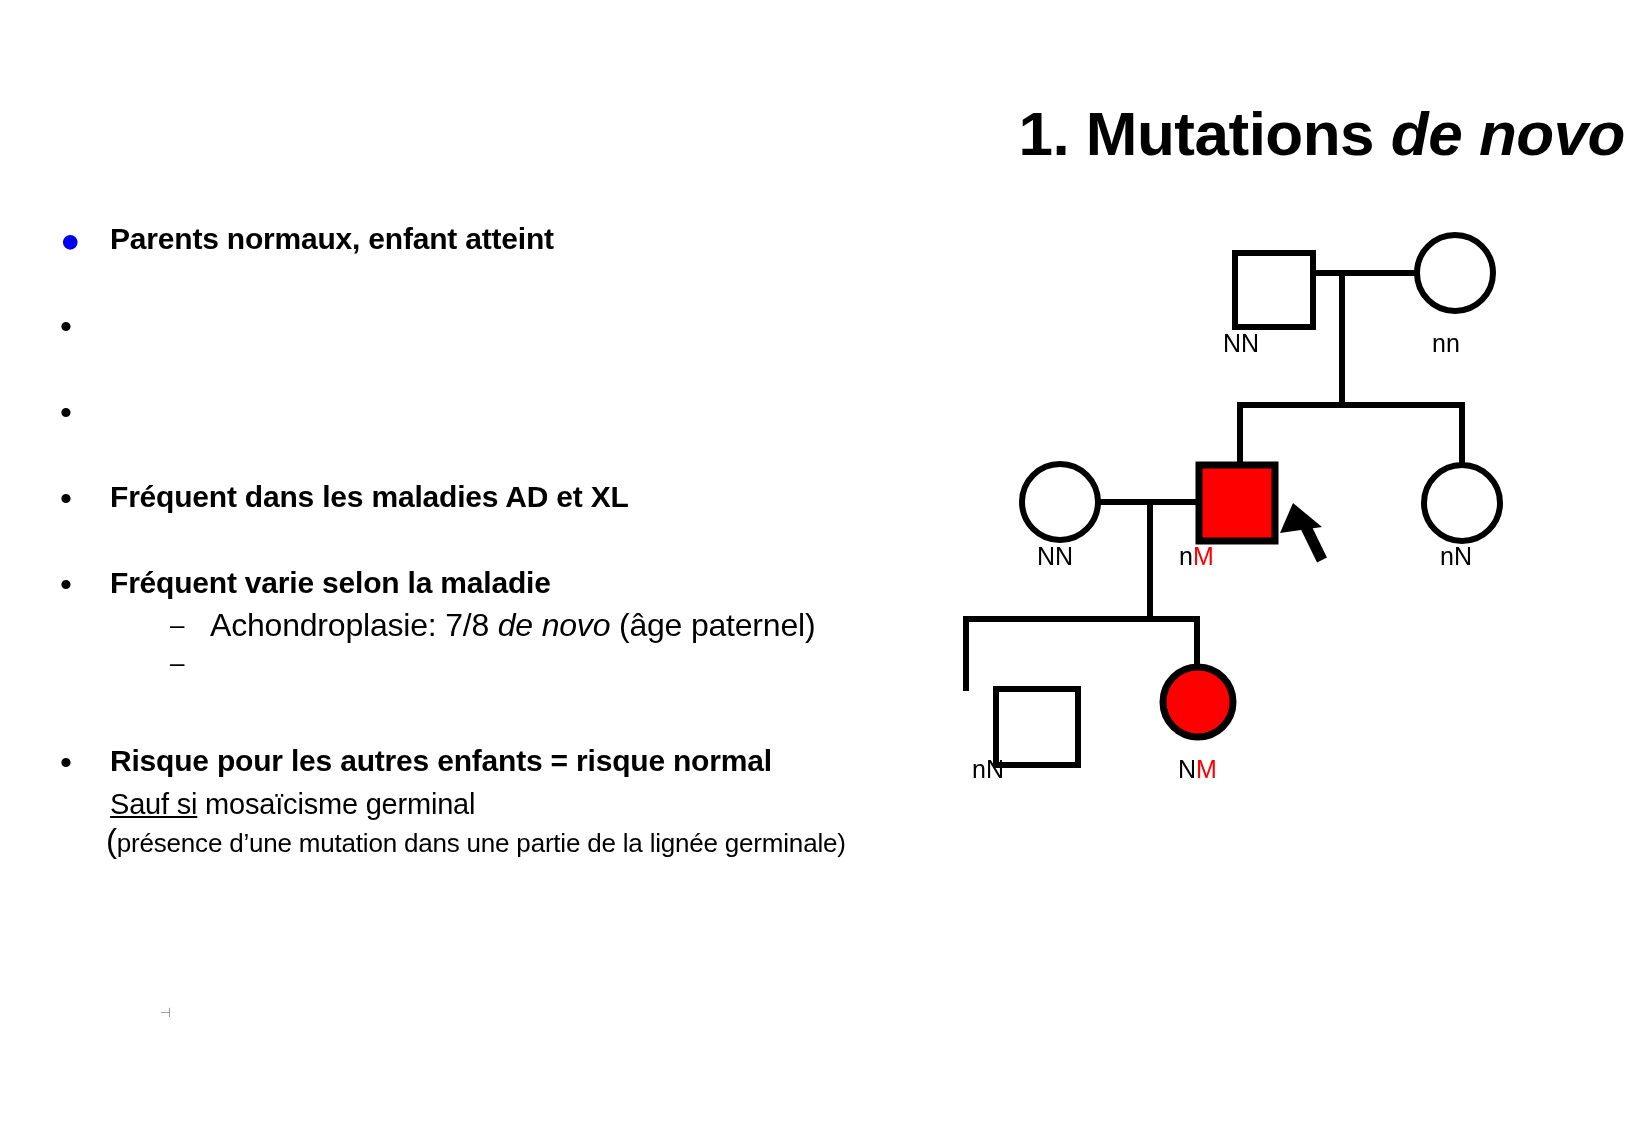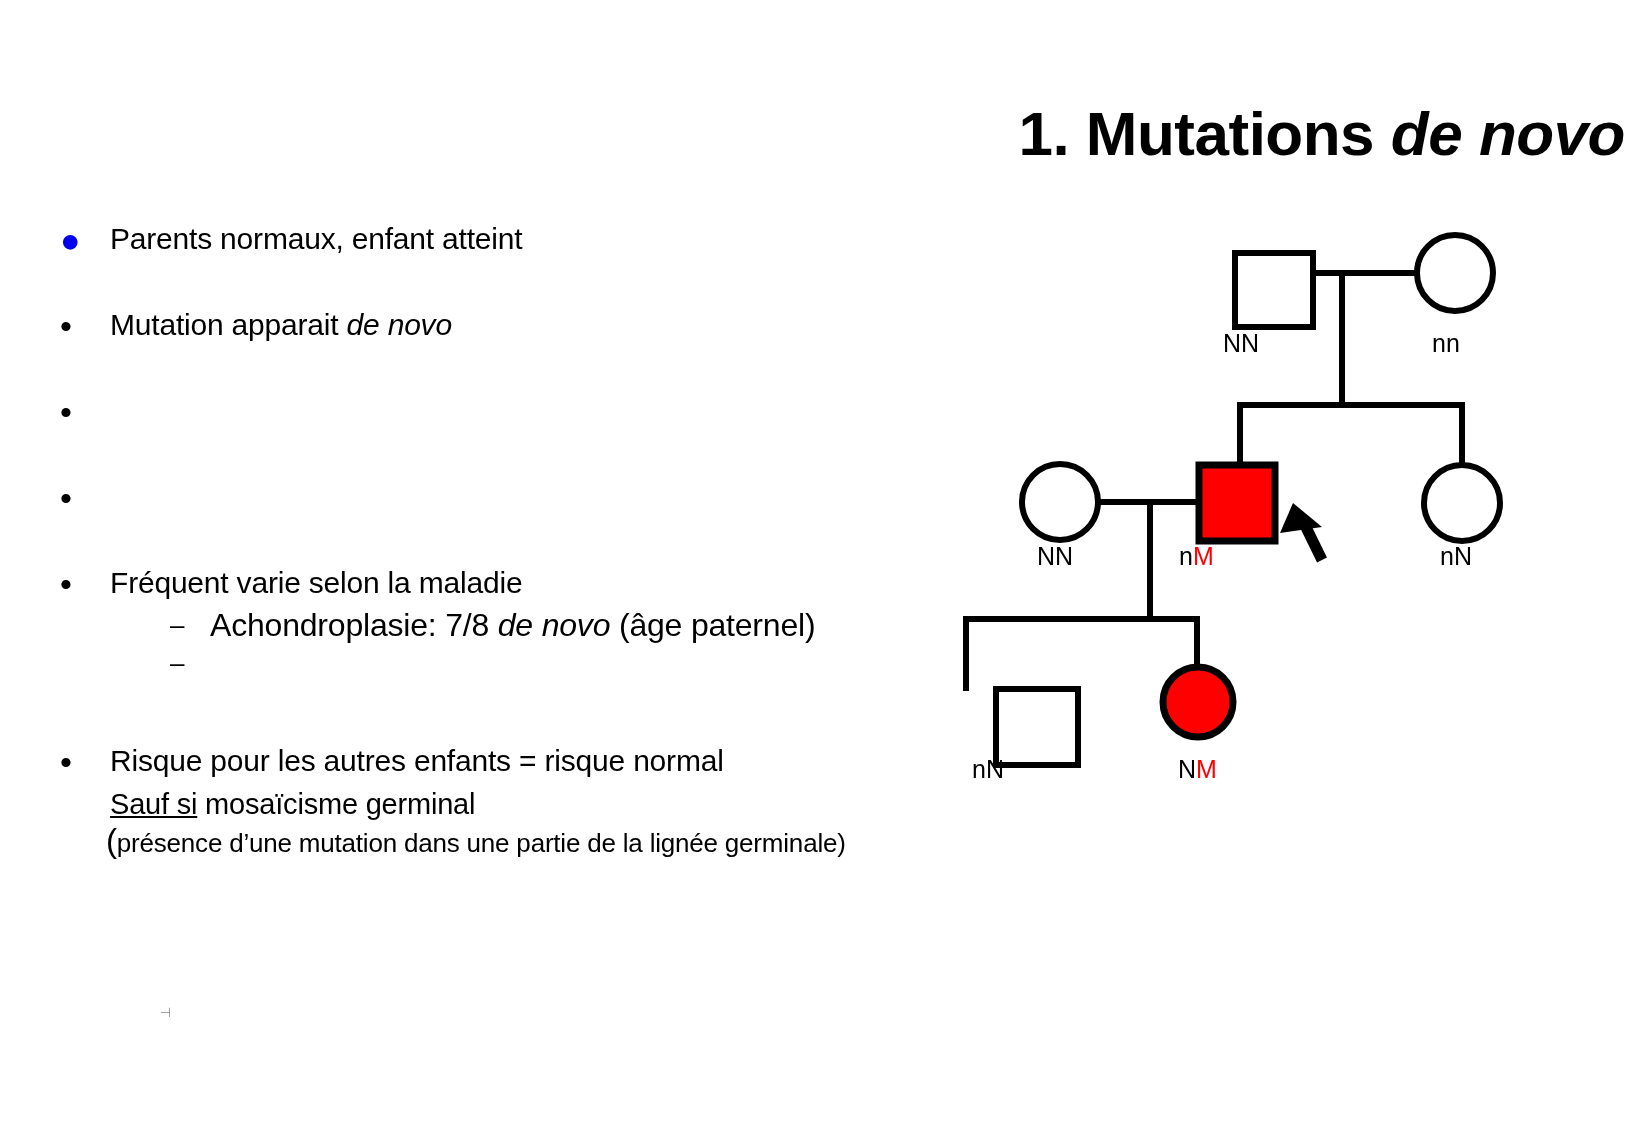--- a/index.html
+++ b/index.html
@@ -50,21 +50,21 @@
     flex: 0 0 62px;
     font-size: 34px;
     line-height: 44px;
     text-align: left;
     padding-left: 12px;
     box-sizing: border-box;
   }
   .marker.blue { color: #0000ee; }
   .lvl1-text {
     font-size: 30px;
-    font-weight: normal;
+    font-weight: bold;
     line-height: 42px;
     letter-spacing: -0.2px;
   }
   .lvl1-text .ital { font-style: italic; }
   .spacer-lg { height: 42px; }
   .spacer-sm { height: 16px; }
 
   .sub-row {
     display: flex;
     align-items: flex-start;
@@ -150,33 +150,33 @@
 
     <div class="bullet-row">
       <span class="marker blue" style="color: rgb(0, 0, 238);">●</span>
       <span class="lvl1-text">Parents normaux, enfant atteint</span>
     </div>
 
     <div class="spacer-lg"></div>
 
     <div class="bullet-row">
       <span class="marker" style="color: rgb(0, 0, 0);">•</span>
-      <span class="lvl1-text"><span>Mutation apparait </span><span class="ital">de novo</span></span>
-    </div>
-
-    <div class="spacer-lg"></div>
-
-    <div class="bullet-row">
-      <span class="marker" style="color: rgb(0, 0, 0);">•</span>
-    </div>
-
-    <div class="spacer-lg"></div>
-
-    <div class="bullet-row">
-      <span class="marker" style="color: rgb(0, 0, 0);">•</span>
+    </div>
+
+    <div class="spacer-lg"></div>
+
+    <div class="bullet-row">
+      <span class="marker" style="color: rgb(0, 0, 0);">•</span>
+    </div>
+
+    <div class="spacer-lg"></div>
+
+    <div class="bullet-row">
+      <span class="marker" style="color: rgb(0, 0, 0);">•</span>
+      <span class="lvl1-text">Fréquent dans les maladies AD et XL</span>
     </div>
 
     <div class="spacer-lg"></div>
 
     <div class="bullet-row">
       <span class="marker" style="color: rgb(0, 0, 0);">•</span>
       <span class="lvl1-text">Fréquent varie selon la maladie</span>
     </div>
 
     <div class="sub-row">

